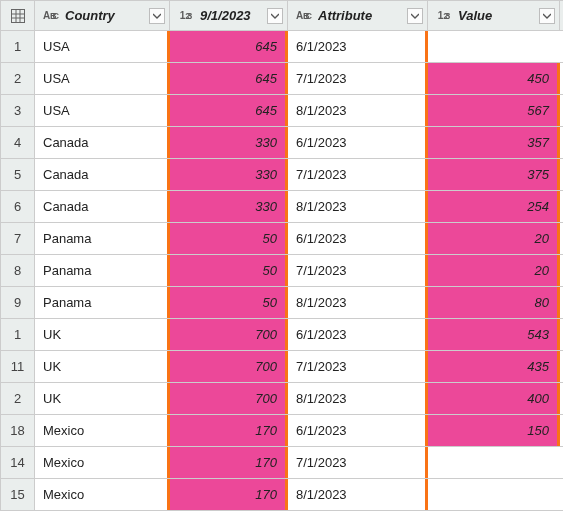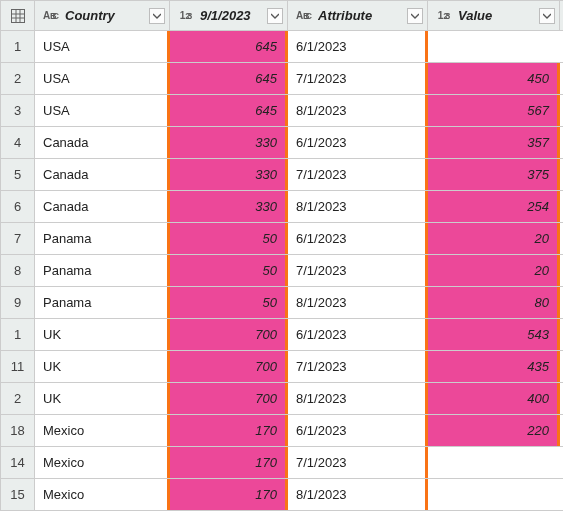--- a/index.html
+++ b/index.html
@@ -226,21 +226,21 @@
         <div class="cell c-country">UK</div>
         <div class="cell c-sep1 alt num">700</div>
         <div class="cell c-attr">8/1/2023</div>
         <div class="cell c-value alt num">400</div>
       </div>
       <div class="row">
         <div class="rownum">18</div>
         <div class="cell c-country">Mexico</div>
         <div class="cell c-sep1 alt num">170</div>
         <div class="cell c-attr">6/1/2023</div>
-        <div class="cell c-value alt num">220</div>
+        <div class="cell c-value alt num">150</div>
       </div>
       <div class="row">
         <div class="rownum">14</div>
         <div class="cell c-country">Mexico</div>
         <div class="cell c-sep1 alt num">170</div>
         <div class="cell c-attr">7/1/2023</div>
       </div>
       <div class="row">
         <div class="rownum">15</div>
         <div class="cell c-country">Mexico</div>

